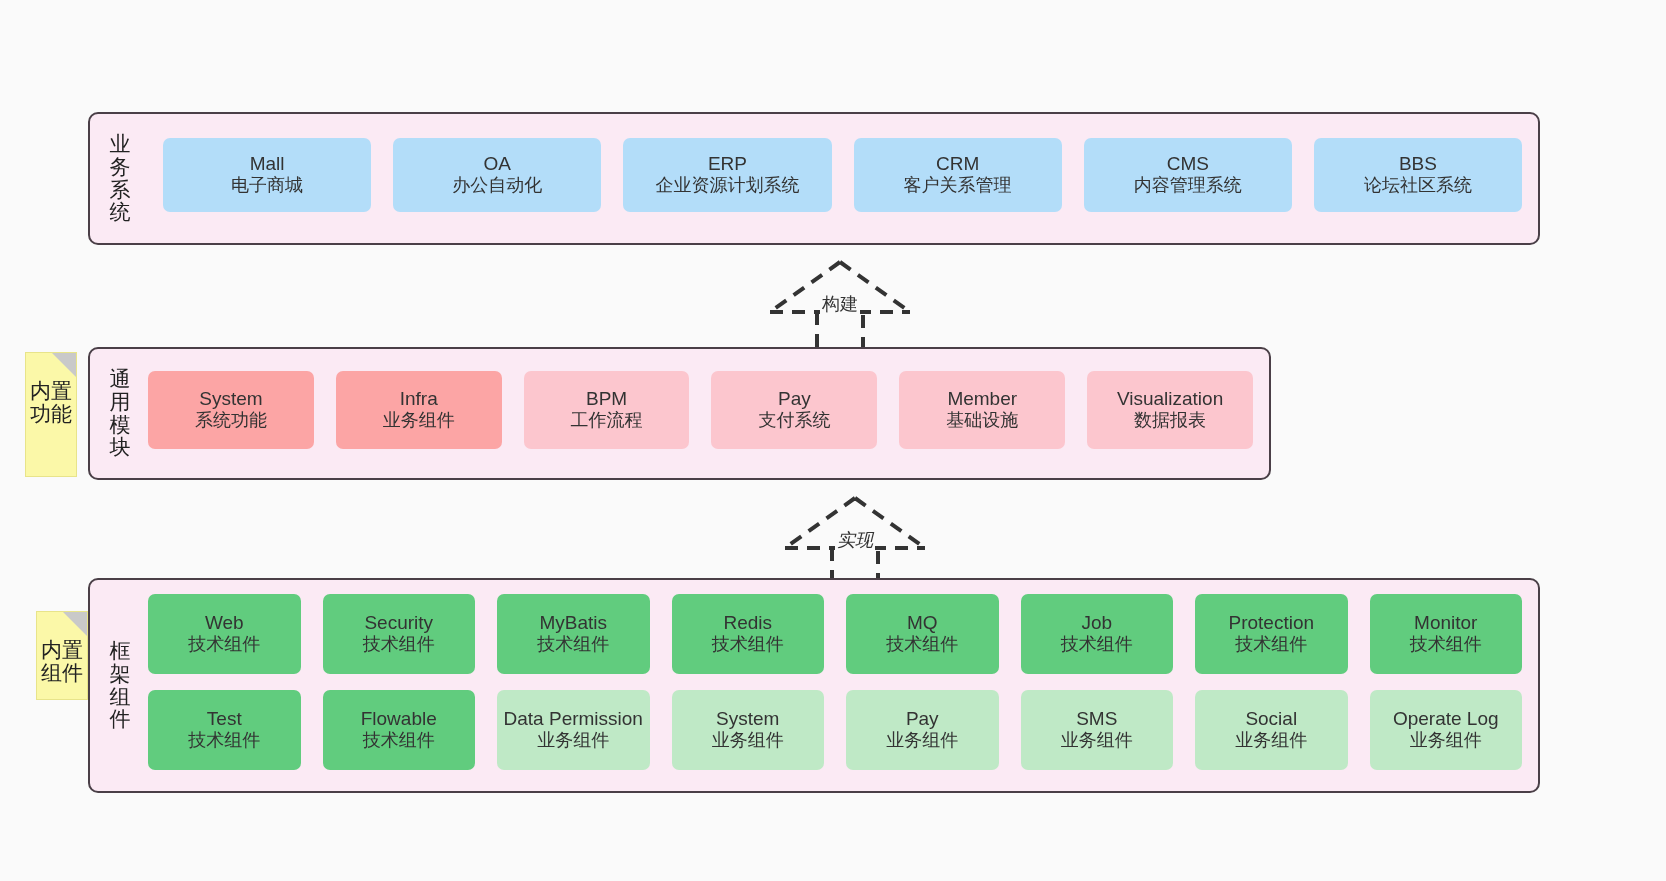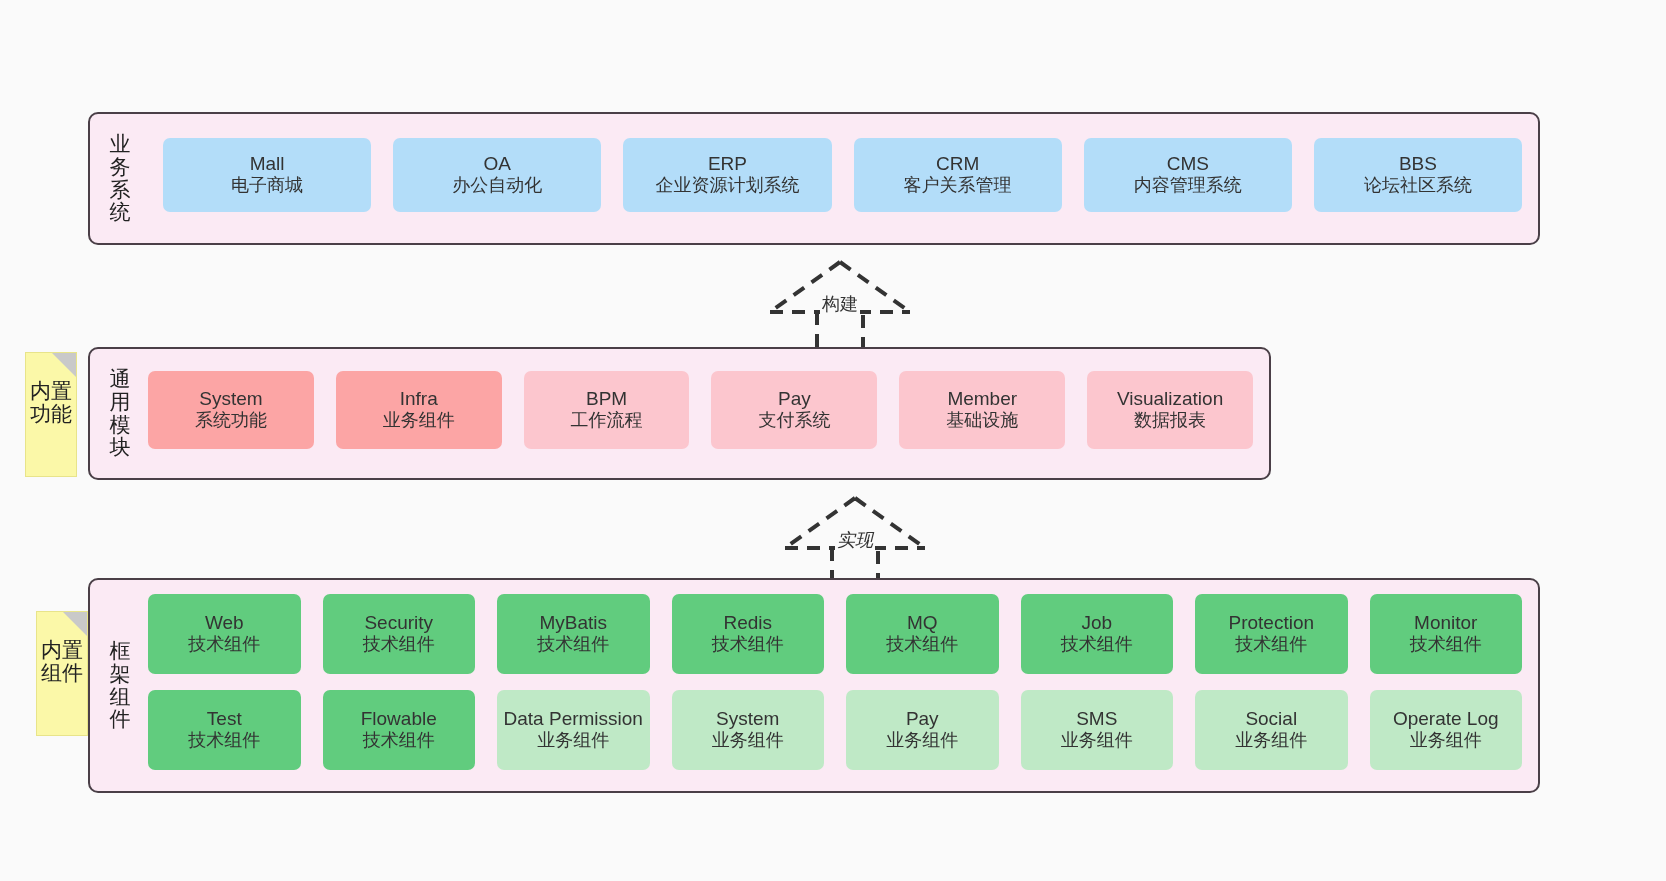--- a/index.html
+++ b/index.html
@@ -104,21 +104,21 @@
   .note .fold {
     position: absolute;
     top: 0;
     right: 0;
     width: 0;
     height: 0;
     border-top: 24px solid #c9c9c9;
     border-left: 24px solid transparent;
   }
   #note-functions  { left: 25px; top: 352px; height: 125px; }
-  #note-components { left: 36px; top: 611px; height: 125px; }
+  #note-components { left: 36px; top: 611px; height: 89px; }
 
   
   .connector {
     position: absolute;
     width: 160px;
     height: 100px;
   }
   .connector svg { display: block; overflow: visible; }
   .connector .conn-label {
     position: absolute;

